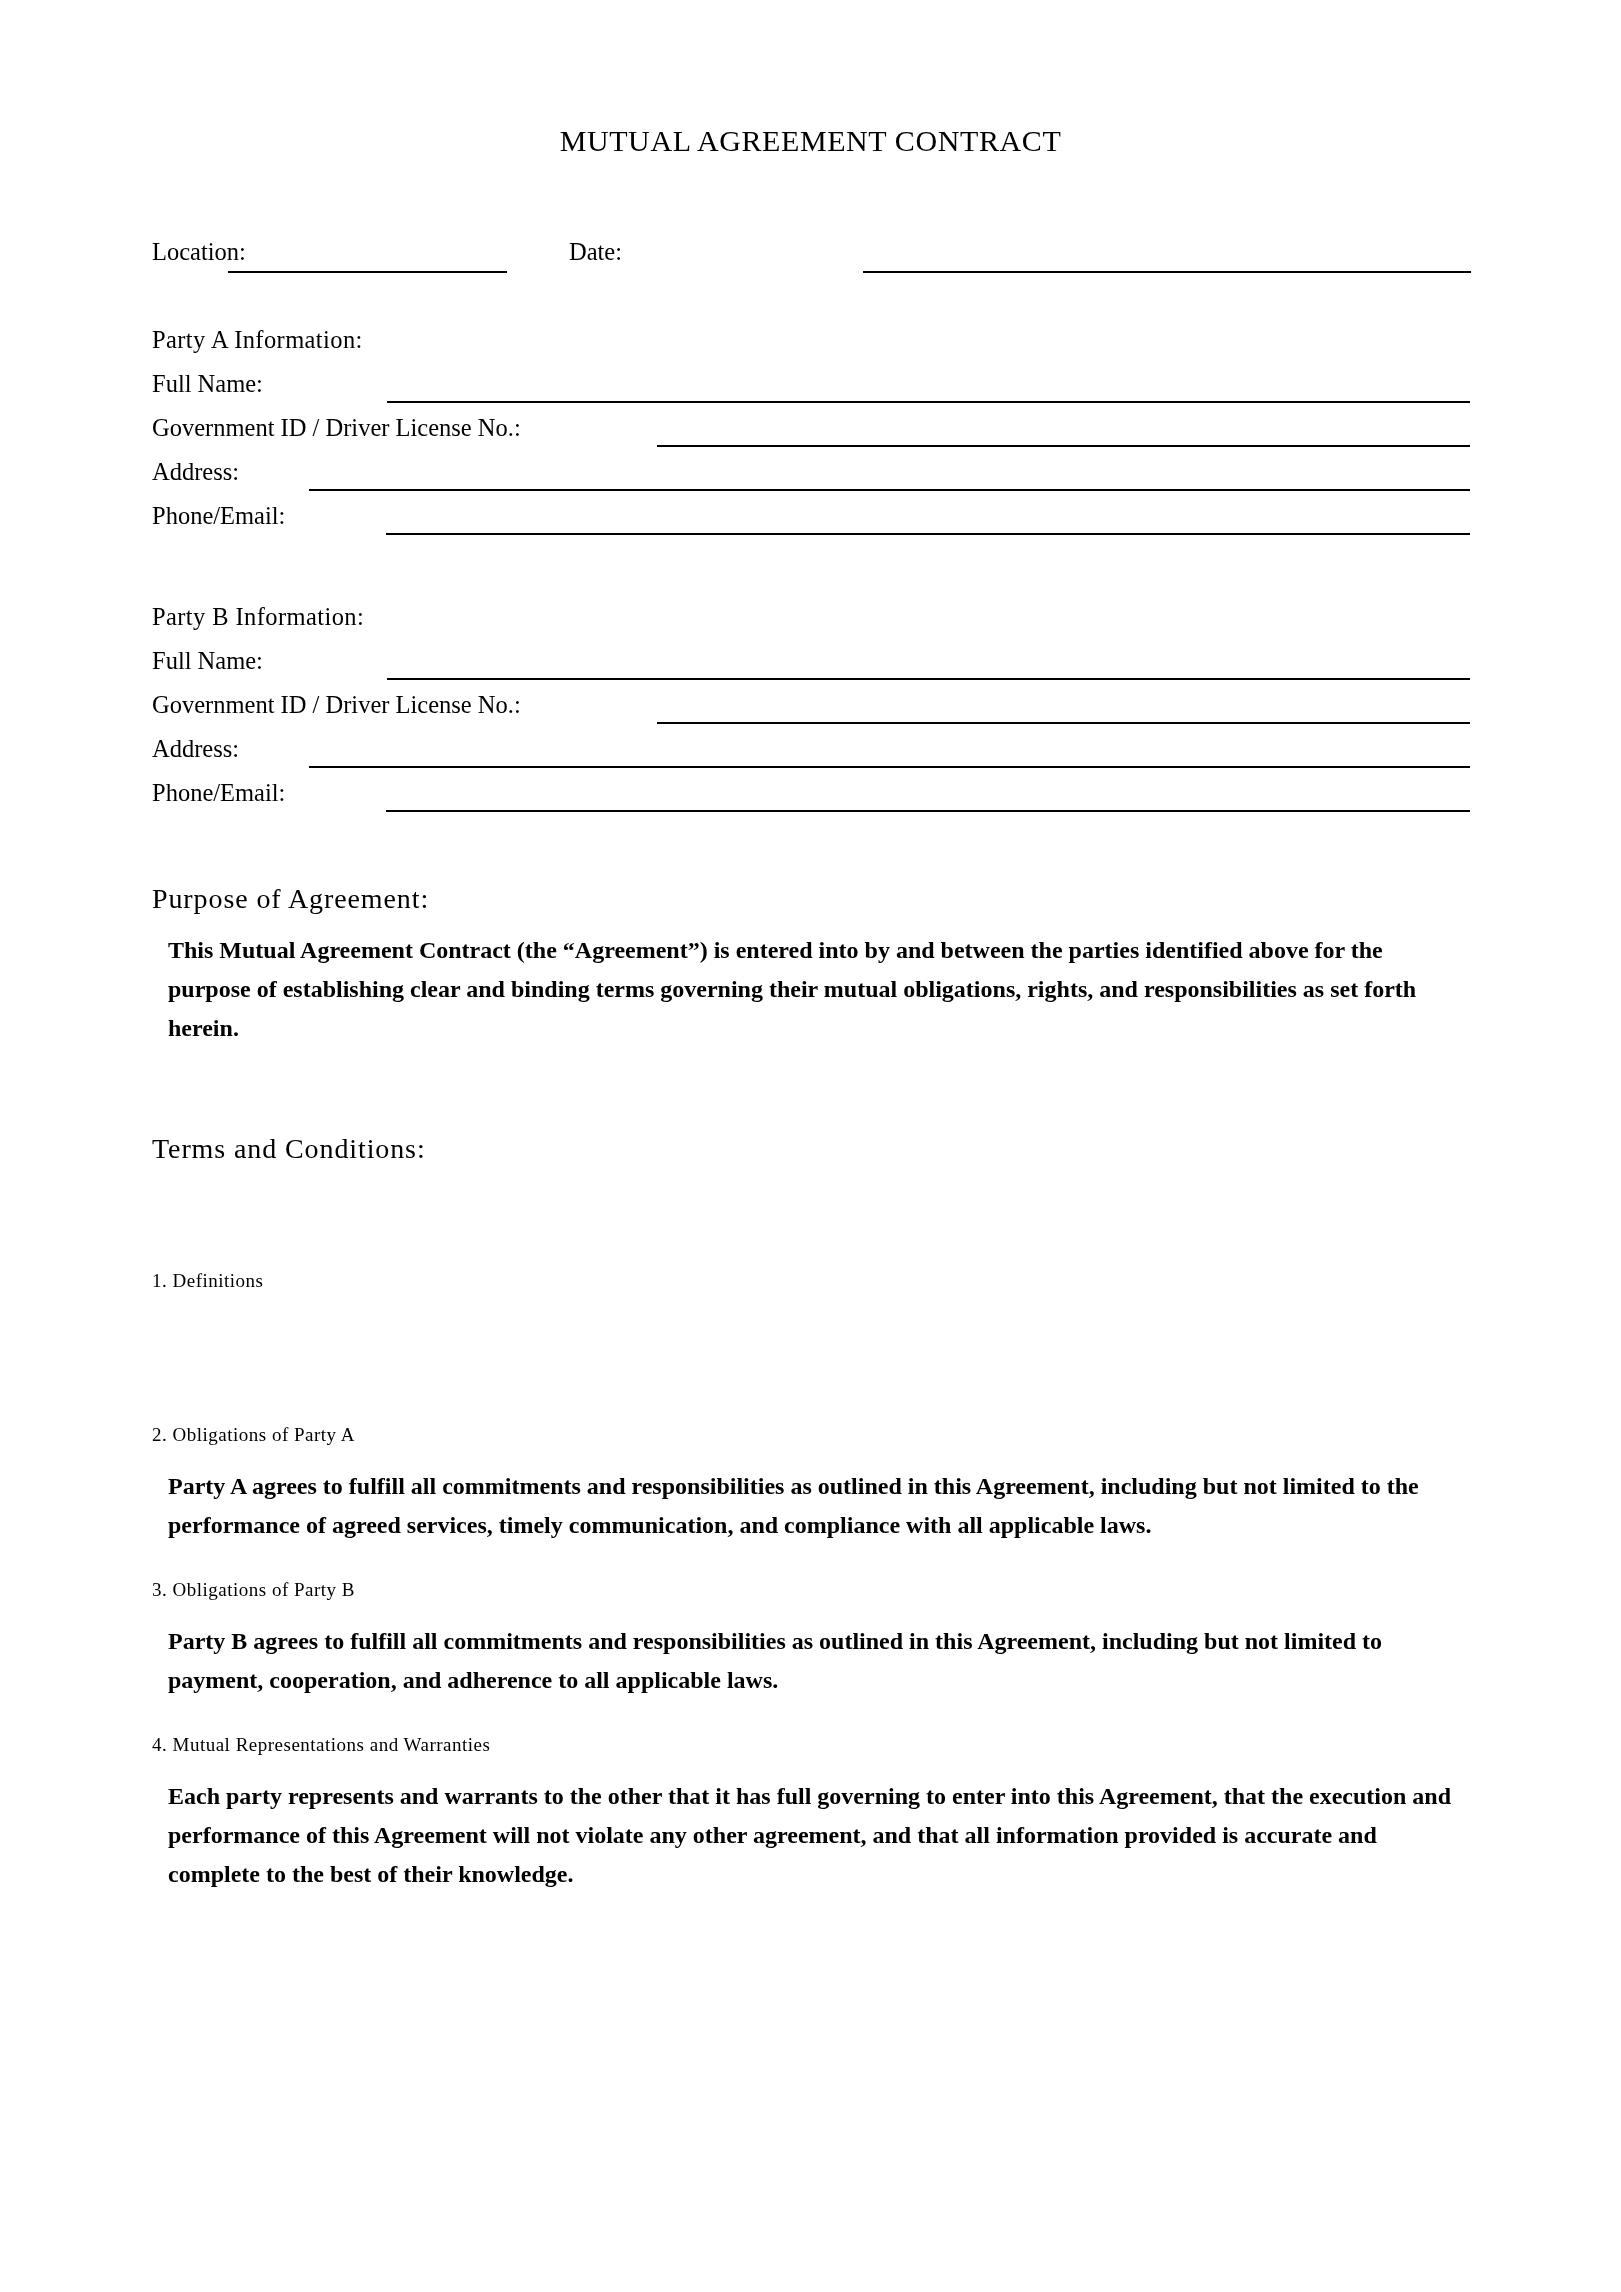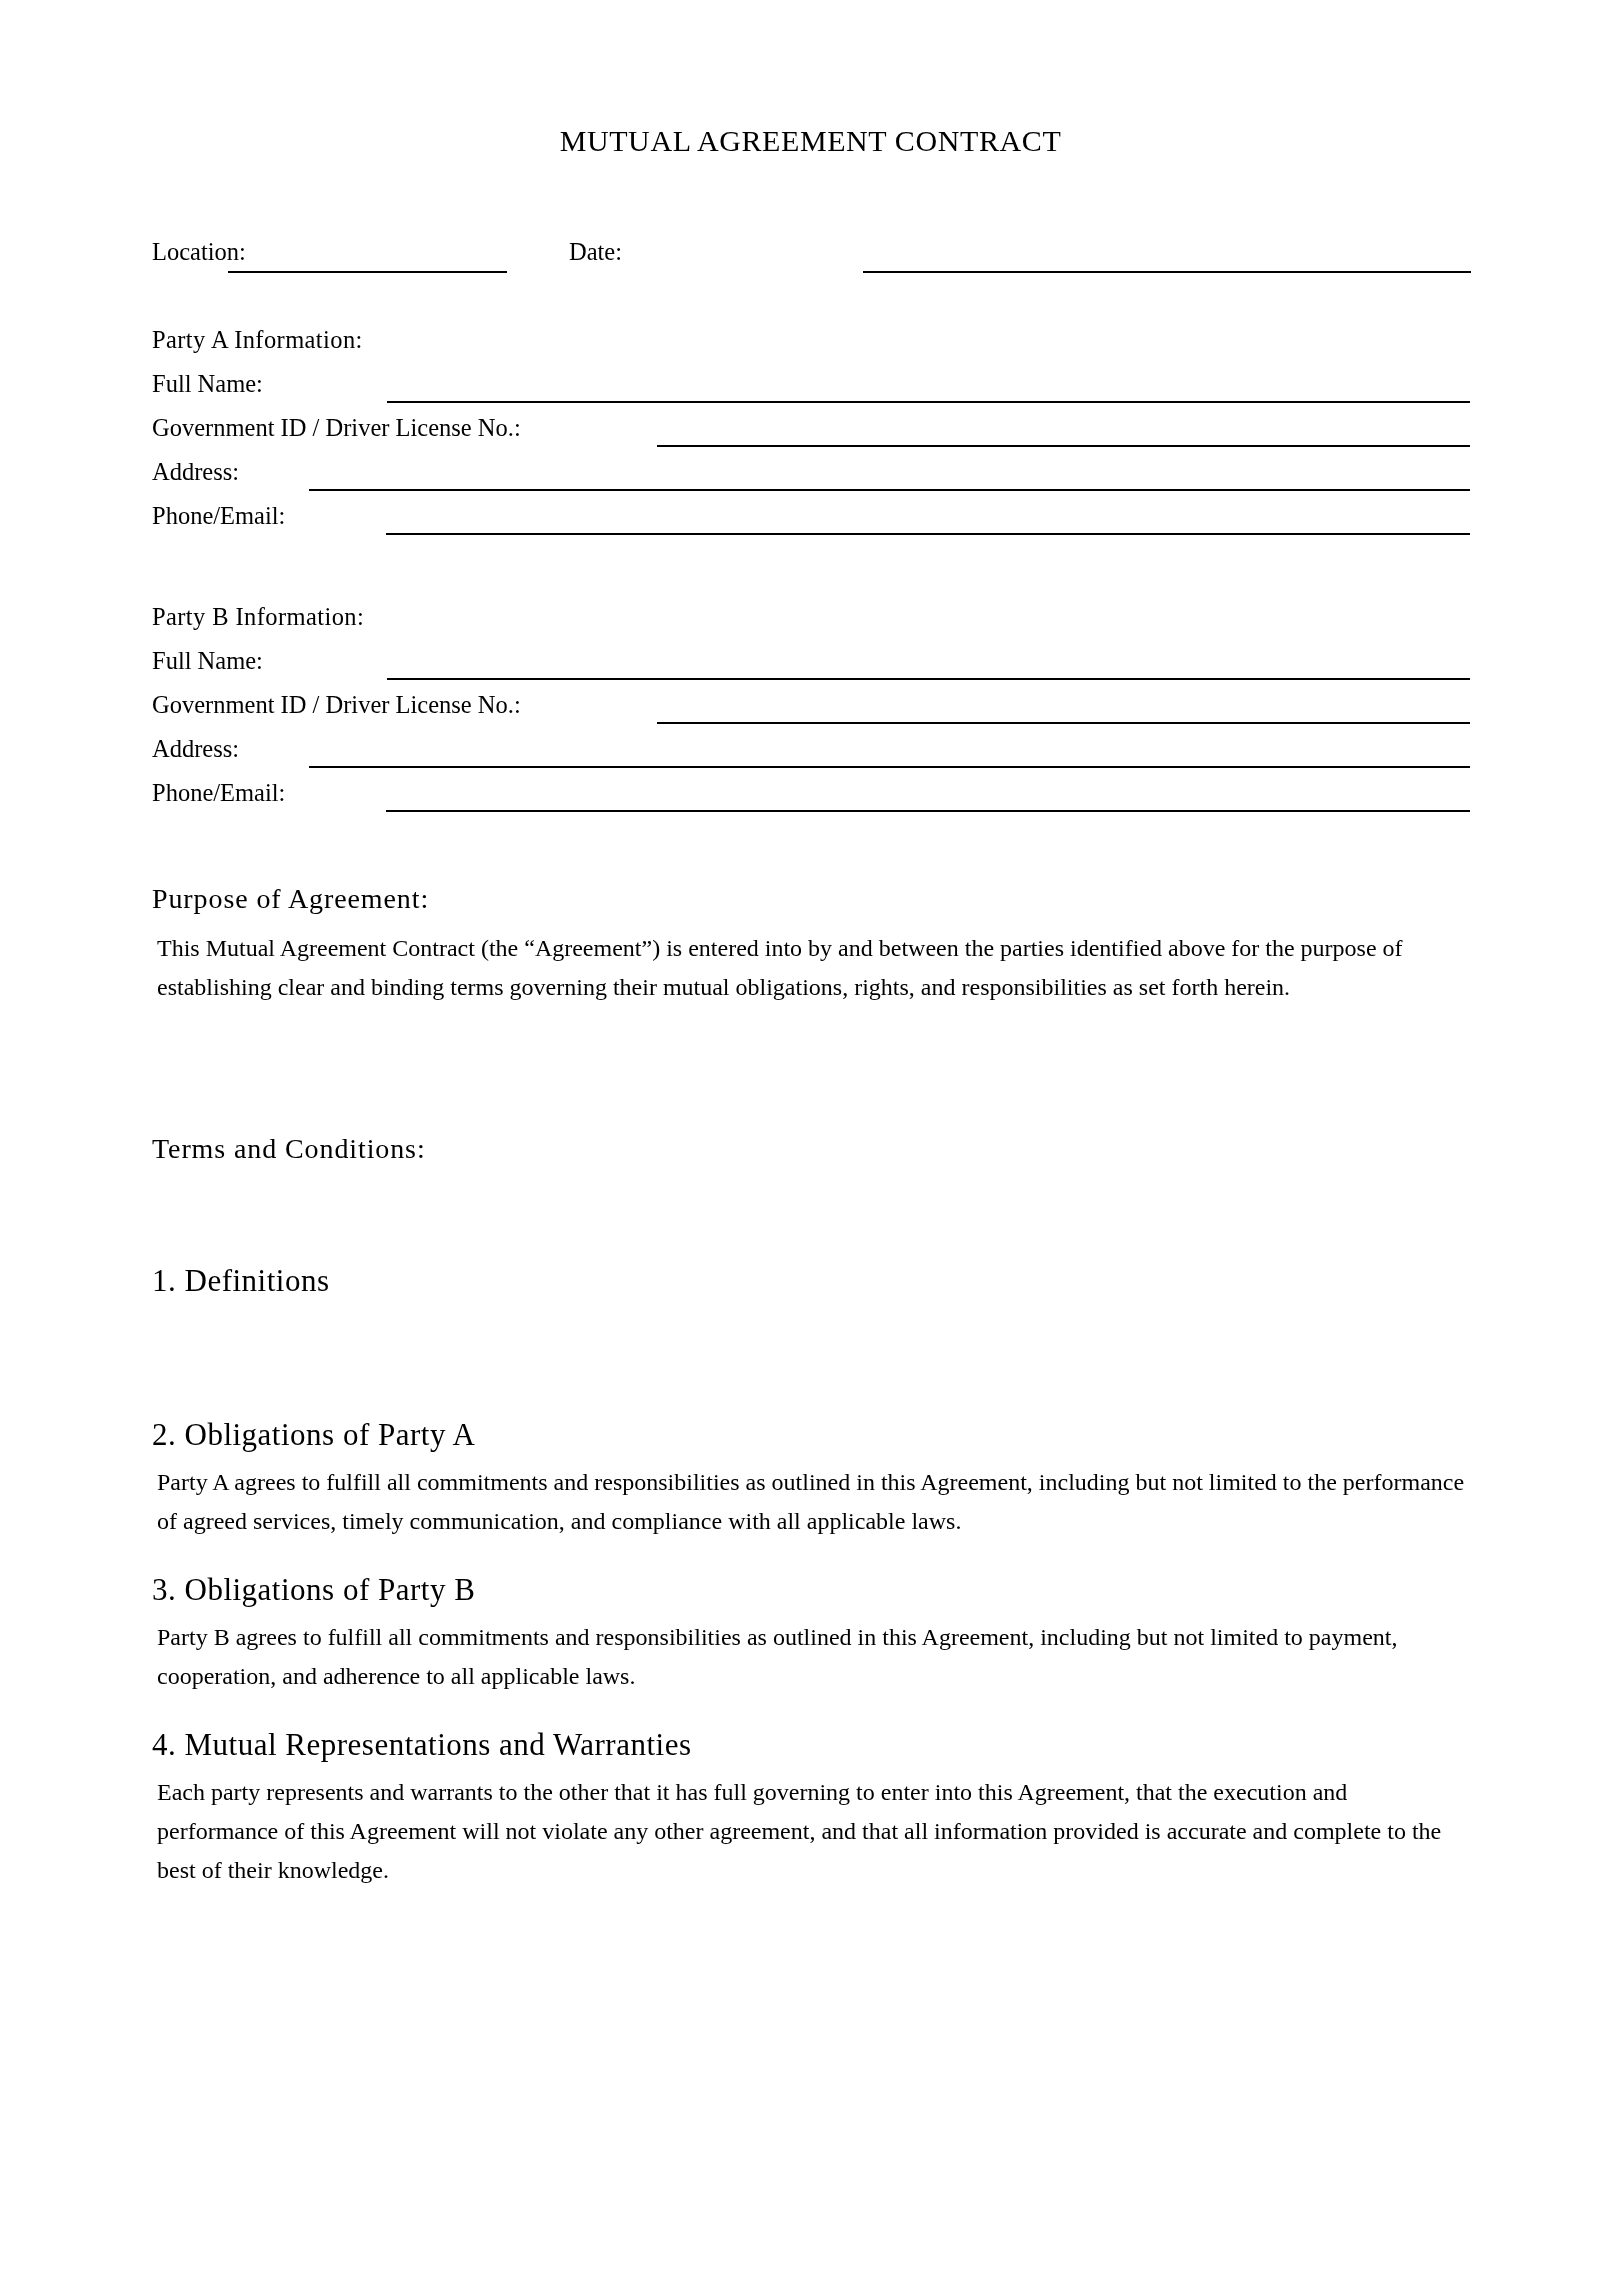--- a/index.html
+++ b/index.html
@@ -90,25 +90,26 @@
     font-size: 28px;
     line-height: 33px;
     letter-spacing: 0.5px;
     margin: 0 0 13.7px 0;
     white-space: nowrap;
   }
   .sec-heading.spaced { letter-spacing: 0.9px; }
   .sec-para {
     font-size: 24px;
     line-height: 39px;
-    margin: 5px;
+    margin: 16px;
     text-align: left;
+    font-weight: bold;
   }
   .num-heading {
-    font-size: 31px;
+    font-size: 19px;
     line-height: 33px;
     letter-spacing: 0.5px;
     margin: 0 0 11.8px 0;
     white-space: nowrap;
   }
   .clause { position: absolute; left: 152px; width: 1318px; }
 </style>
 </head>
 <body>
 

